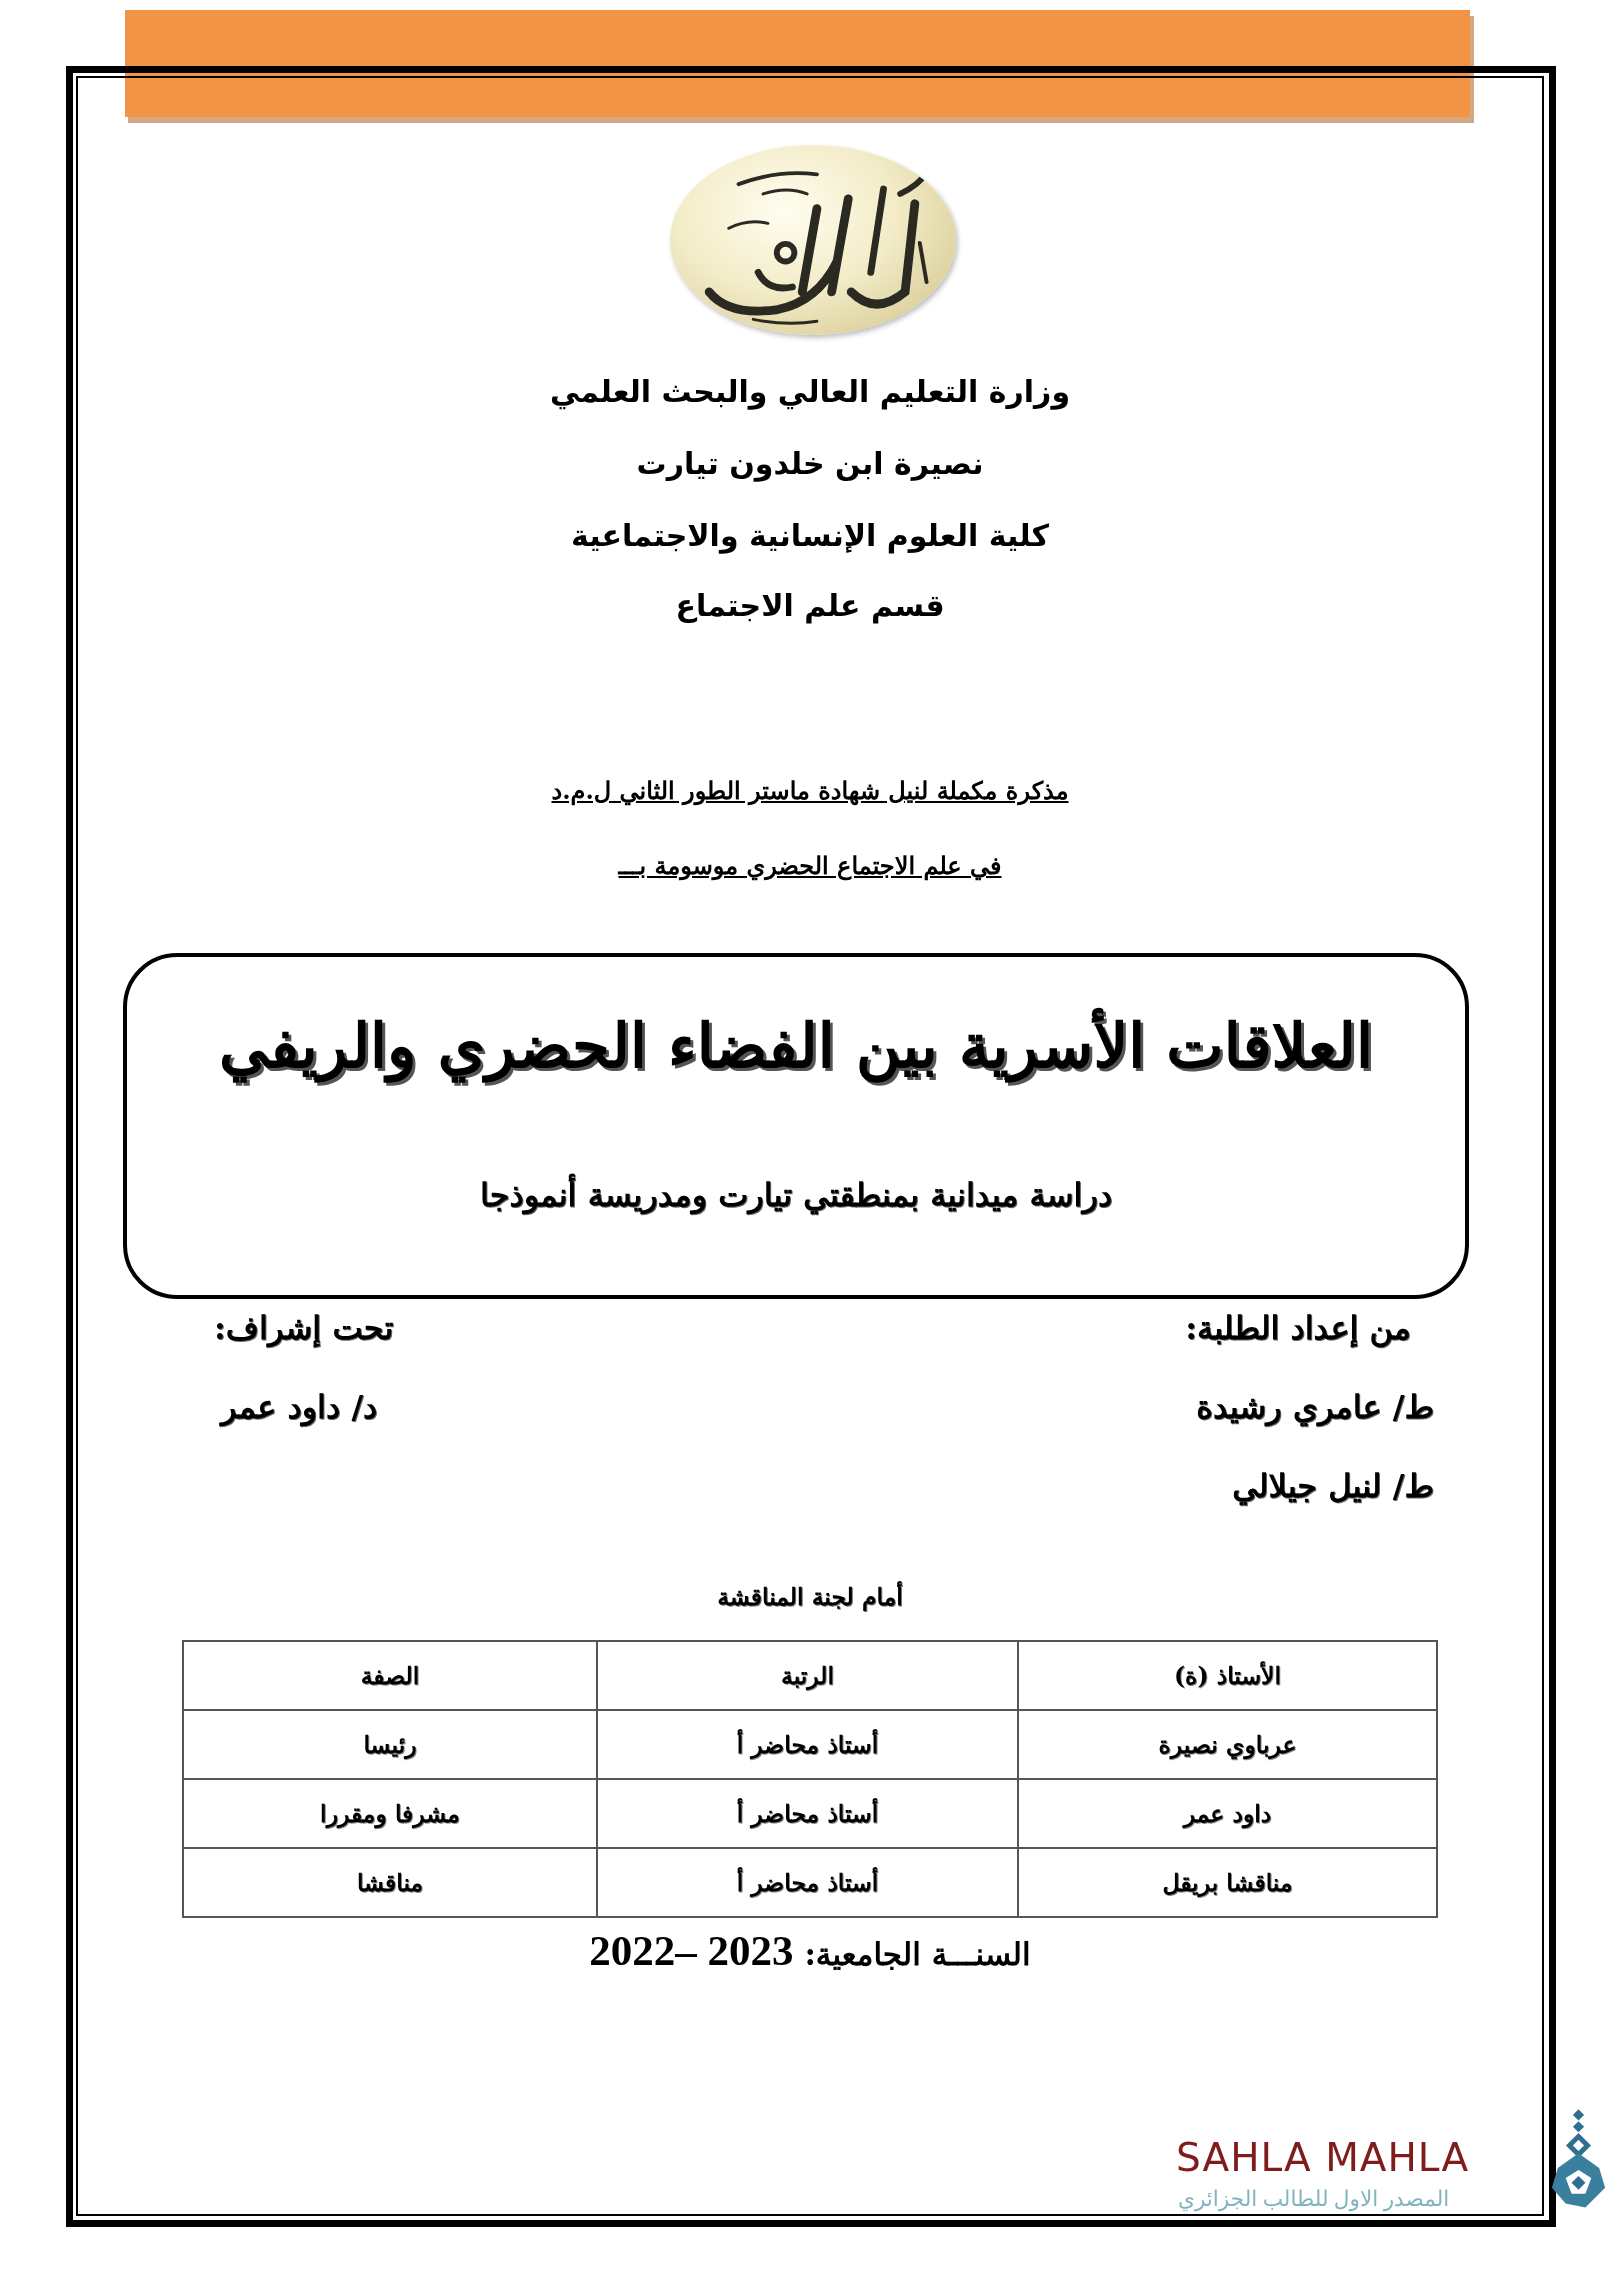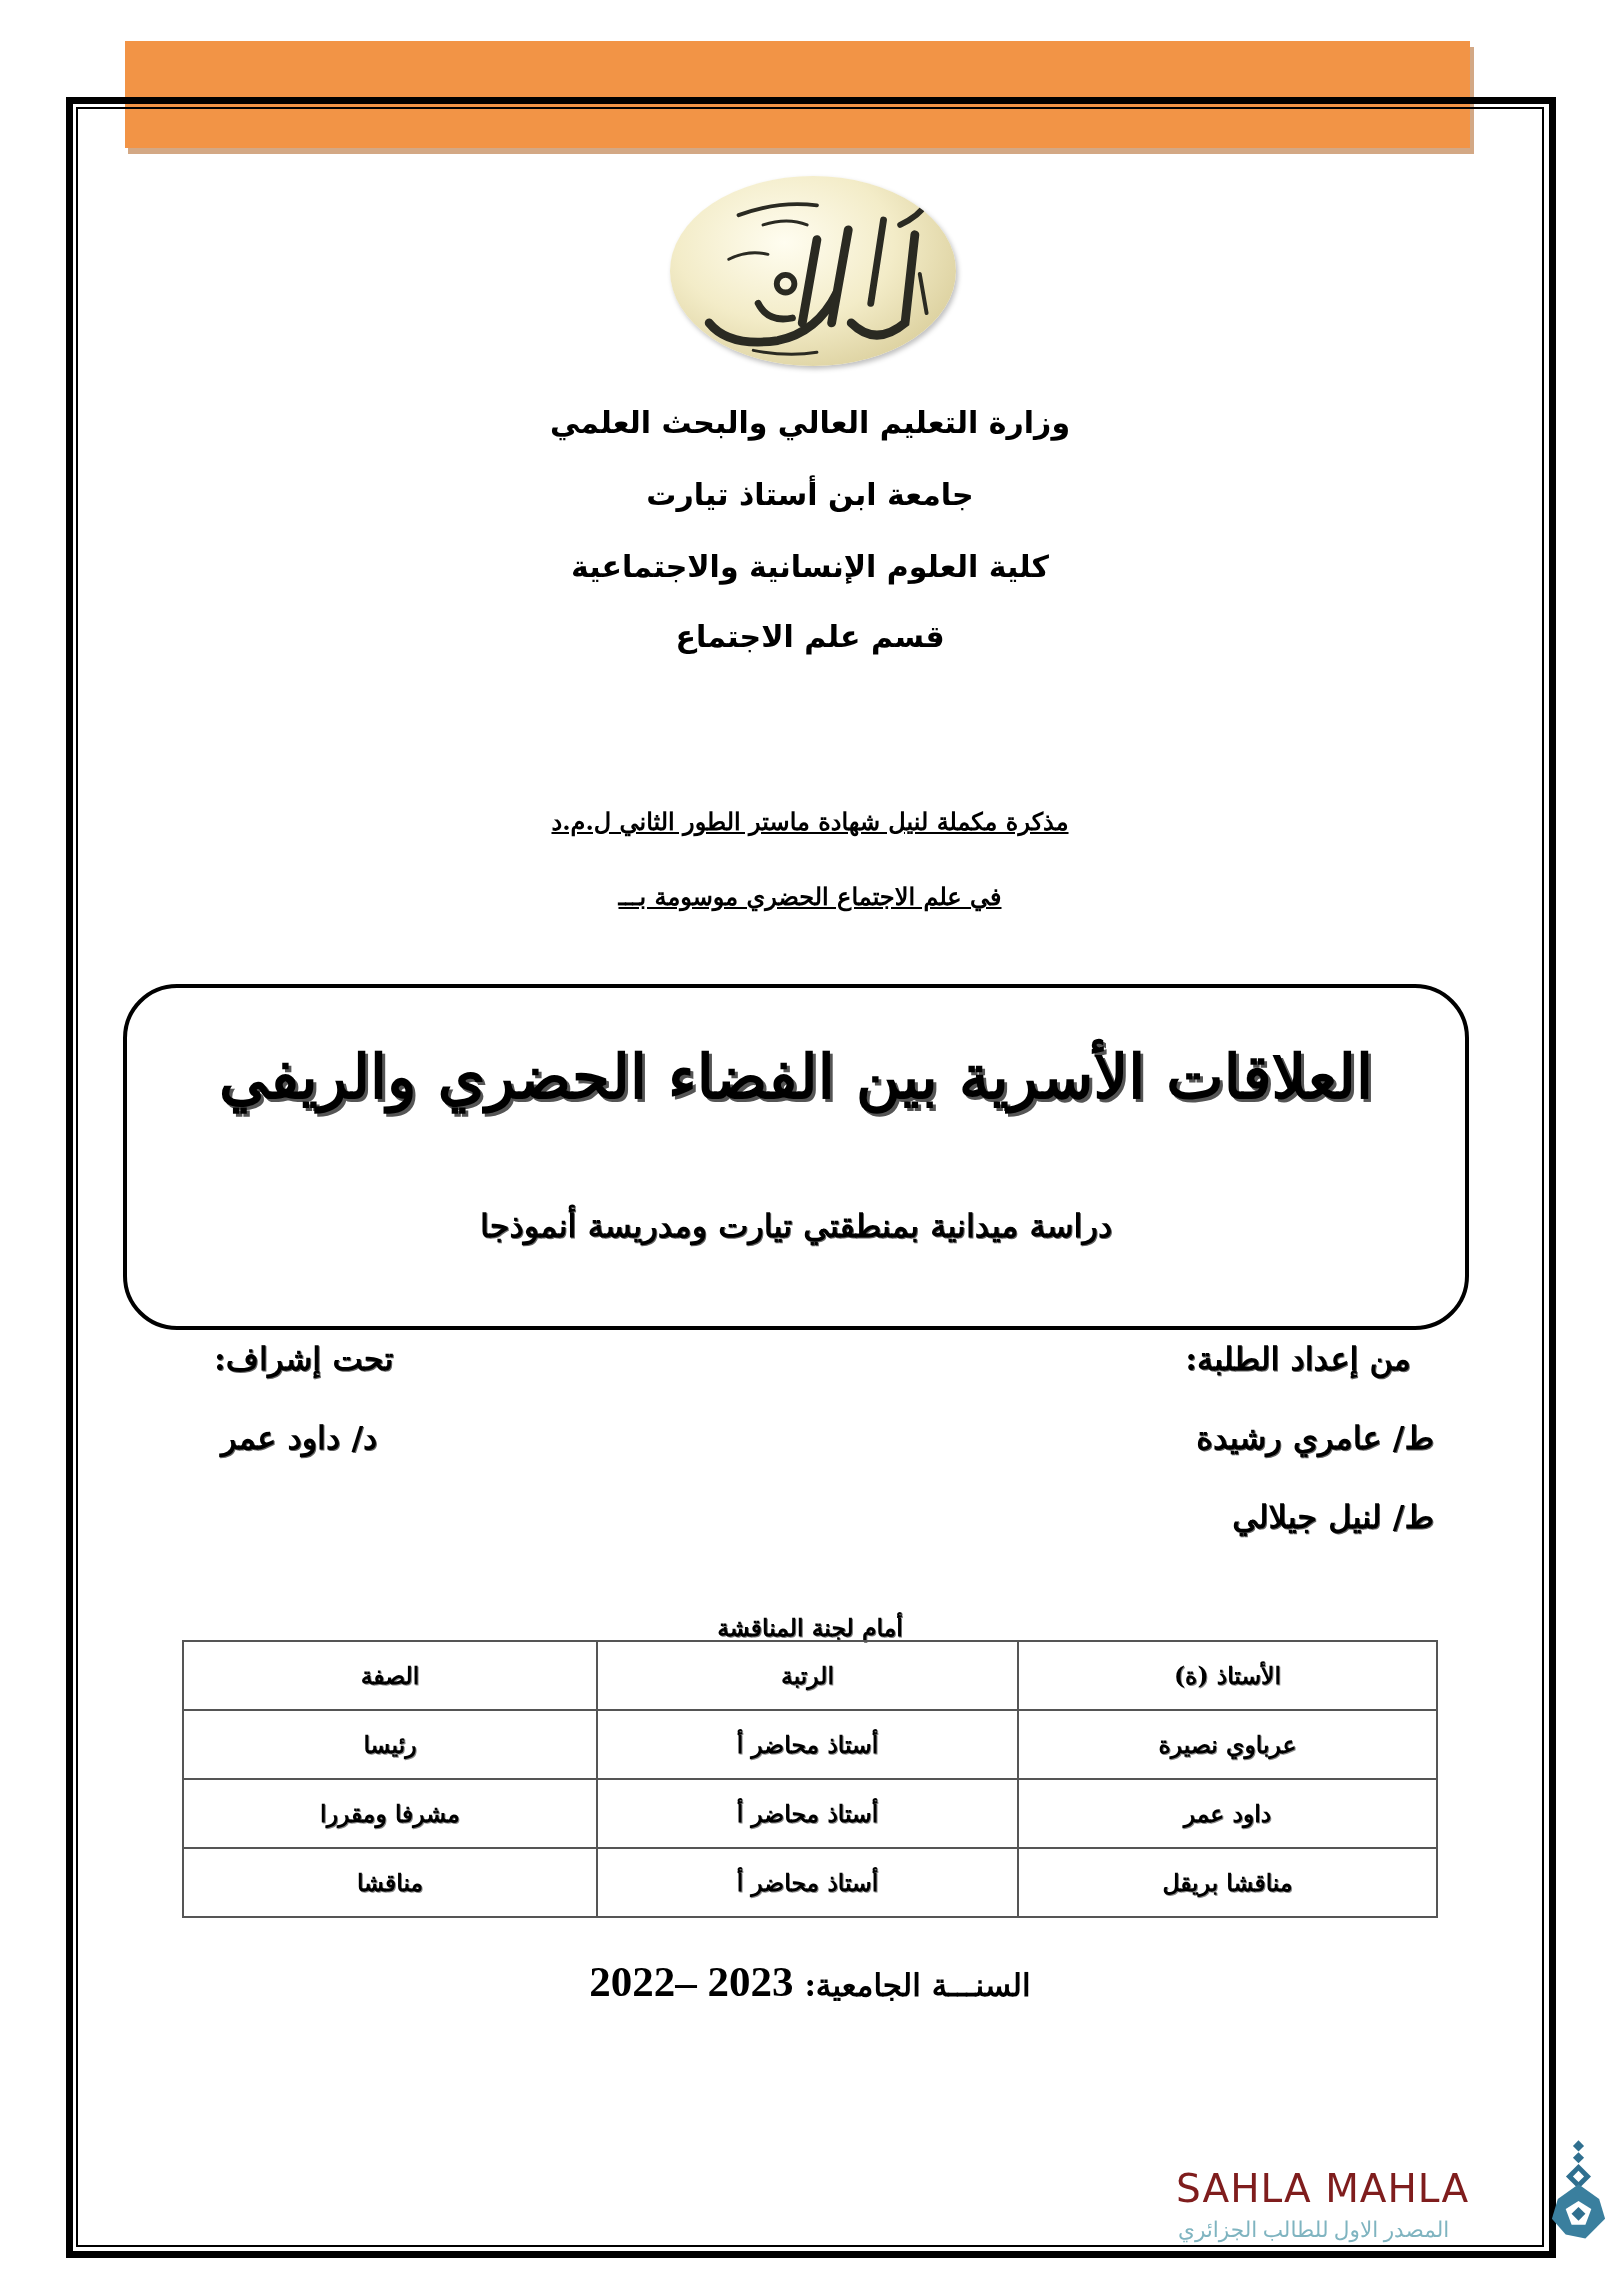--- a/index.html
+++ b/index.html
@@ -1,18 +1,18 @@
 <!DOCTYPE html>
 <html><head>
 <meta charset="utf-8">
 <style>
   html, body { margin:0; padding:0; background:#ffffff; }
   body { width:1620px; height:2293px; position:relative; overflow:hidden;
          font-family:"DejaVu Sans", sans-serif; color:#000; }
-  .abs { position:absolute;margin-top:31px; }
+  .abs { position:absolute; }
 
   
   .banner-shadow { left:128px; top:15.7px; width:1346px; height:107px; background:#d3a885; }
   .banner { left:125px; top:9.8px; width:1345px; height:107px; background:#f29446; }
 
   
   .frame-outer { left:66px; top:66px; width:1490px; height:2161px;
                  border:7.8px solid #000; box-sizing:border-box; }
   .frame-inner { left:76px; top:76px; width:1468px; height:2140px;
                  border:2px solid #000; box-sizing:border-box; }
@@ -87,21 +87,21 @@
       <path d="M95 50 Q120 42 140 50" stroke-width="3"></path>
       <path d="M60 85 Q80 75 100 80" stroke-width="3"></path>
       <path d="M85 178 Q120 185 150 180" stroke-width="3"></path>
       <circle cx="118" cy="110" r="9" stroke-width="6"></circle>
       <path d="M255 100 L262 140" stroke-width="4"></path>
     </g>
   </svg>
 </div>
 
 <div class="abs center-line inst" style="top:374px;">وزارة التعليم العالي والبحث العلمي</div>
-<div class="abs center-line inst" style="top:446px;">جامعة ابن أستاذ تيارت</div>
+<div class="abs center-line inst" style="top:446px;">نصيرة ابن خلدون تيارت</div>
 <div class="abs center-line inst" style="top:518px;">كلية العلوم الإنسانية والاجتماعية</div>
 <div class="abs center-line inst" style="top:588px;">قسم علم الاجتماع</div>
 
 <div class="abs center-line memo" style="top:776px;">مذكرة مكملة لنيل شهادة ماستر الطور الثاني ل.م.د</div>
 <div class="abs center-line memo" style="top:851px;">في علم الاجتماع الحضري موسومة بـــ</div>
 
 <div class="abs title-box"></div>
 <div class="abs title-main">العلاقات الأسرية بين الفضاء الحضري والريفي</div>
 <div class="abs title-sub">دراسة ميدانية بمنطقتي تيارت ومدريسة أنموذجا</div>
 

